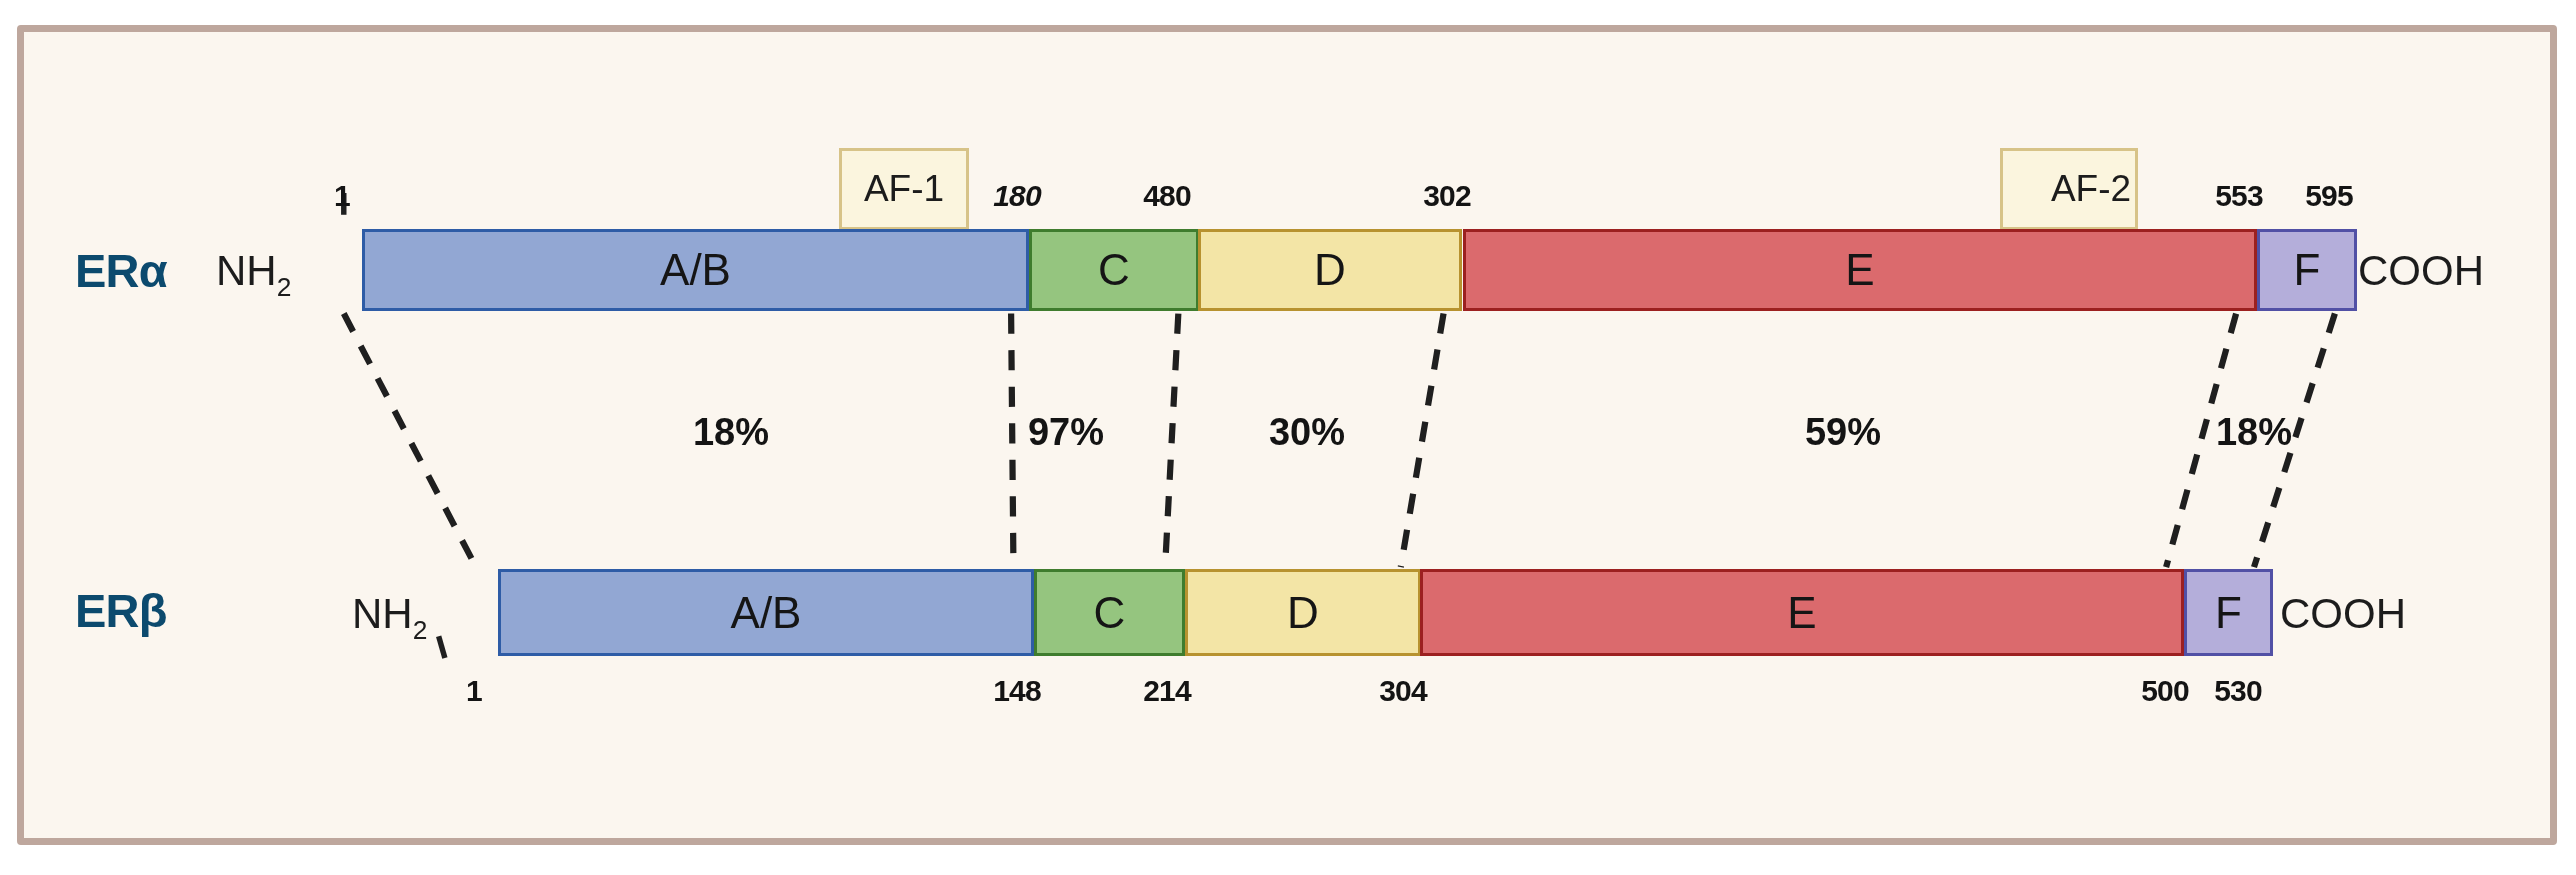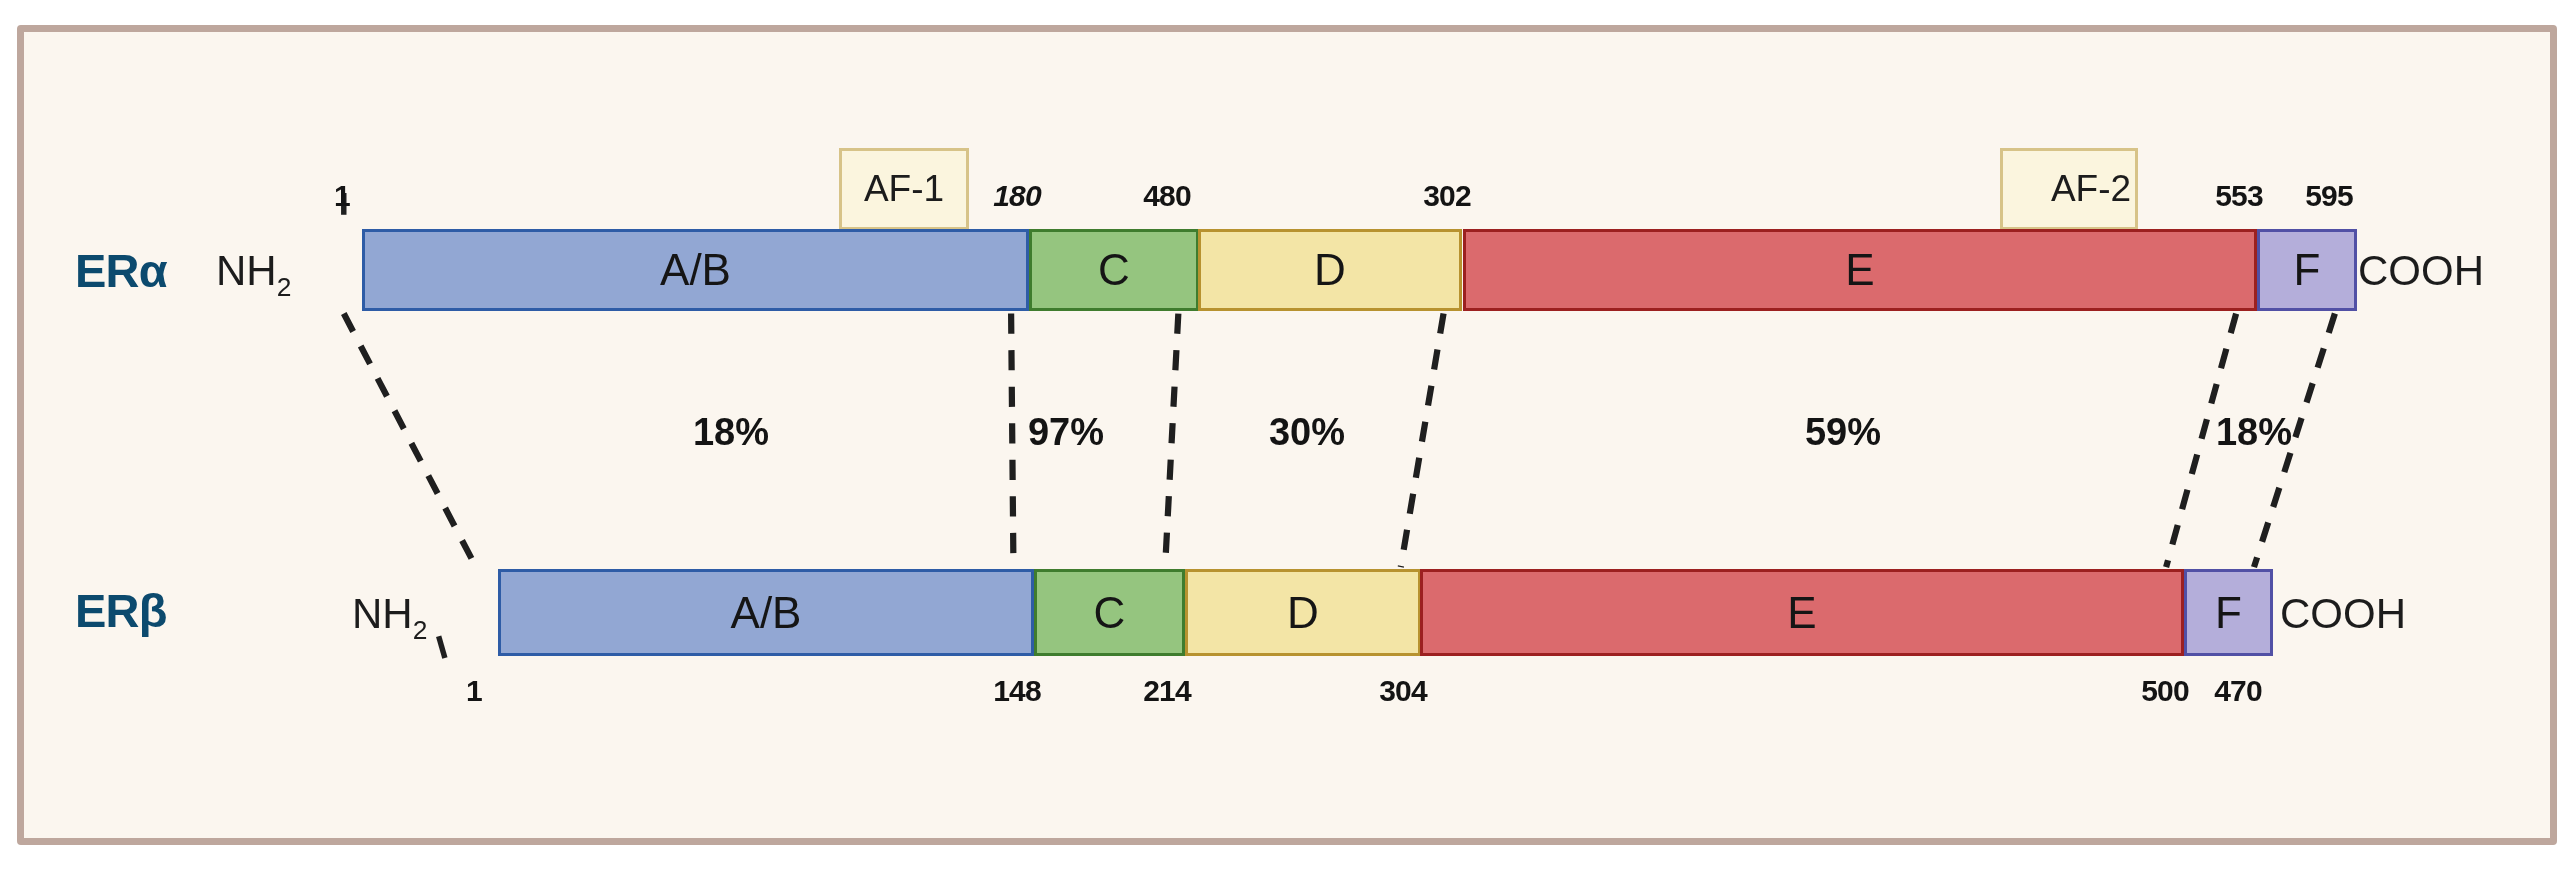--- a/index.html
+++ b/index.html
@@ -178,16 +178,16 @@
     <div class="seg seg-f" style="left:1686px; width:89px;">F</div>
   </div>
 
   <div class="terminus" style="left:2280px; top:590px;">COOH</div>
 
   <span class="pos" style="left:474px;  top:674px;">1</span>
   <span class="pos" style="left:1017px; top:674px;">148</span>
   <span class="pos" style="left:1167px; top:674px;">214</span>
   <span class="pos" style="left:1403px; top:674px;">304</span>
   <span class="pos" style="left:2165px; top:674px;">500</span>
-  <span class="pos" style="left:2238px; top:674px;">470</span>
+  <span class="pos" style="left:2238px; top:674px;">530</span>
 
 </div>
 
 
 </body></html>

